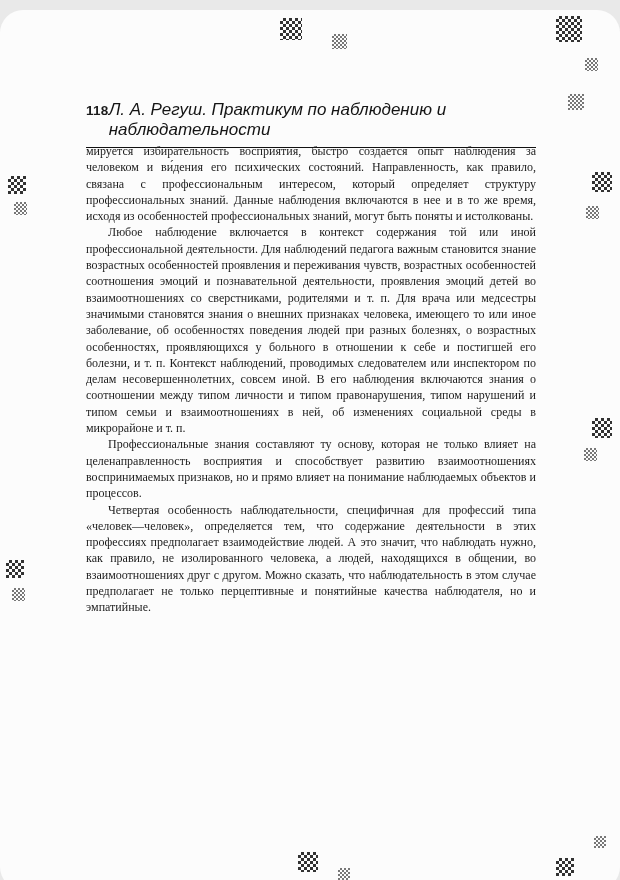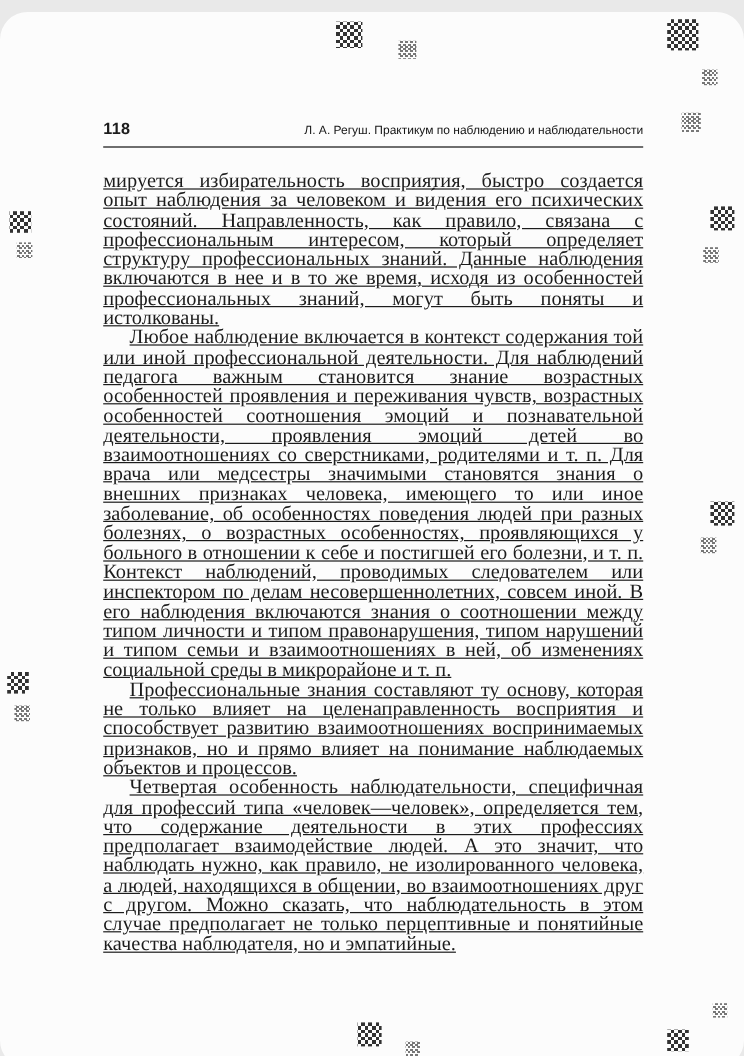--- a/index.html
+++ b/index.html
@@ -24,33 +24,33 @@
     border-bottom:1.6px solid #111;
     padding-bottom:7px;
     font-family:"Liberation Sans", sans-serif;
   }
   .pnum{
     font-size:13.5px;
     font-weight:bold;
     letter-spacing:.3px;
   }
   .rtitle{
-    font-size:10px;
+    font-size:17px;
     font-weight:500;
     color:#141414;
+    font-style:italic;
   }
   
   .text-block{
     position:absolute;
     left:86px;top:133px;
     width:450px;
-    font-size:17px;
+    font-size:12px;
     line-height:16.3px;
     text-align:justify;
-    text-decoration:underline;
   }
   .text-block p{
     margin:0;
     text-indent:22px;
   }
   .text-block p.first{
     text-indent:0;
   }
   
   .artifact{

